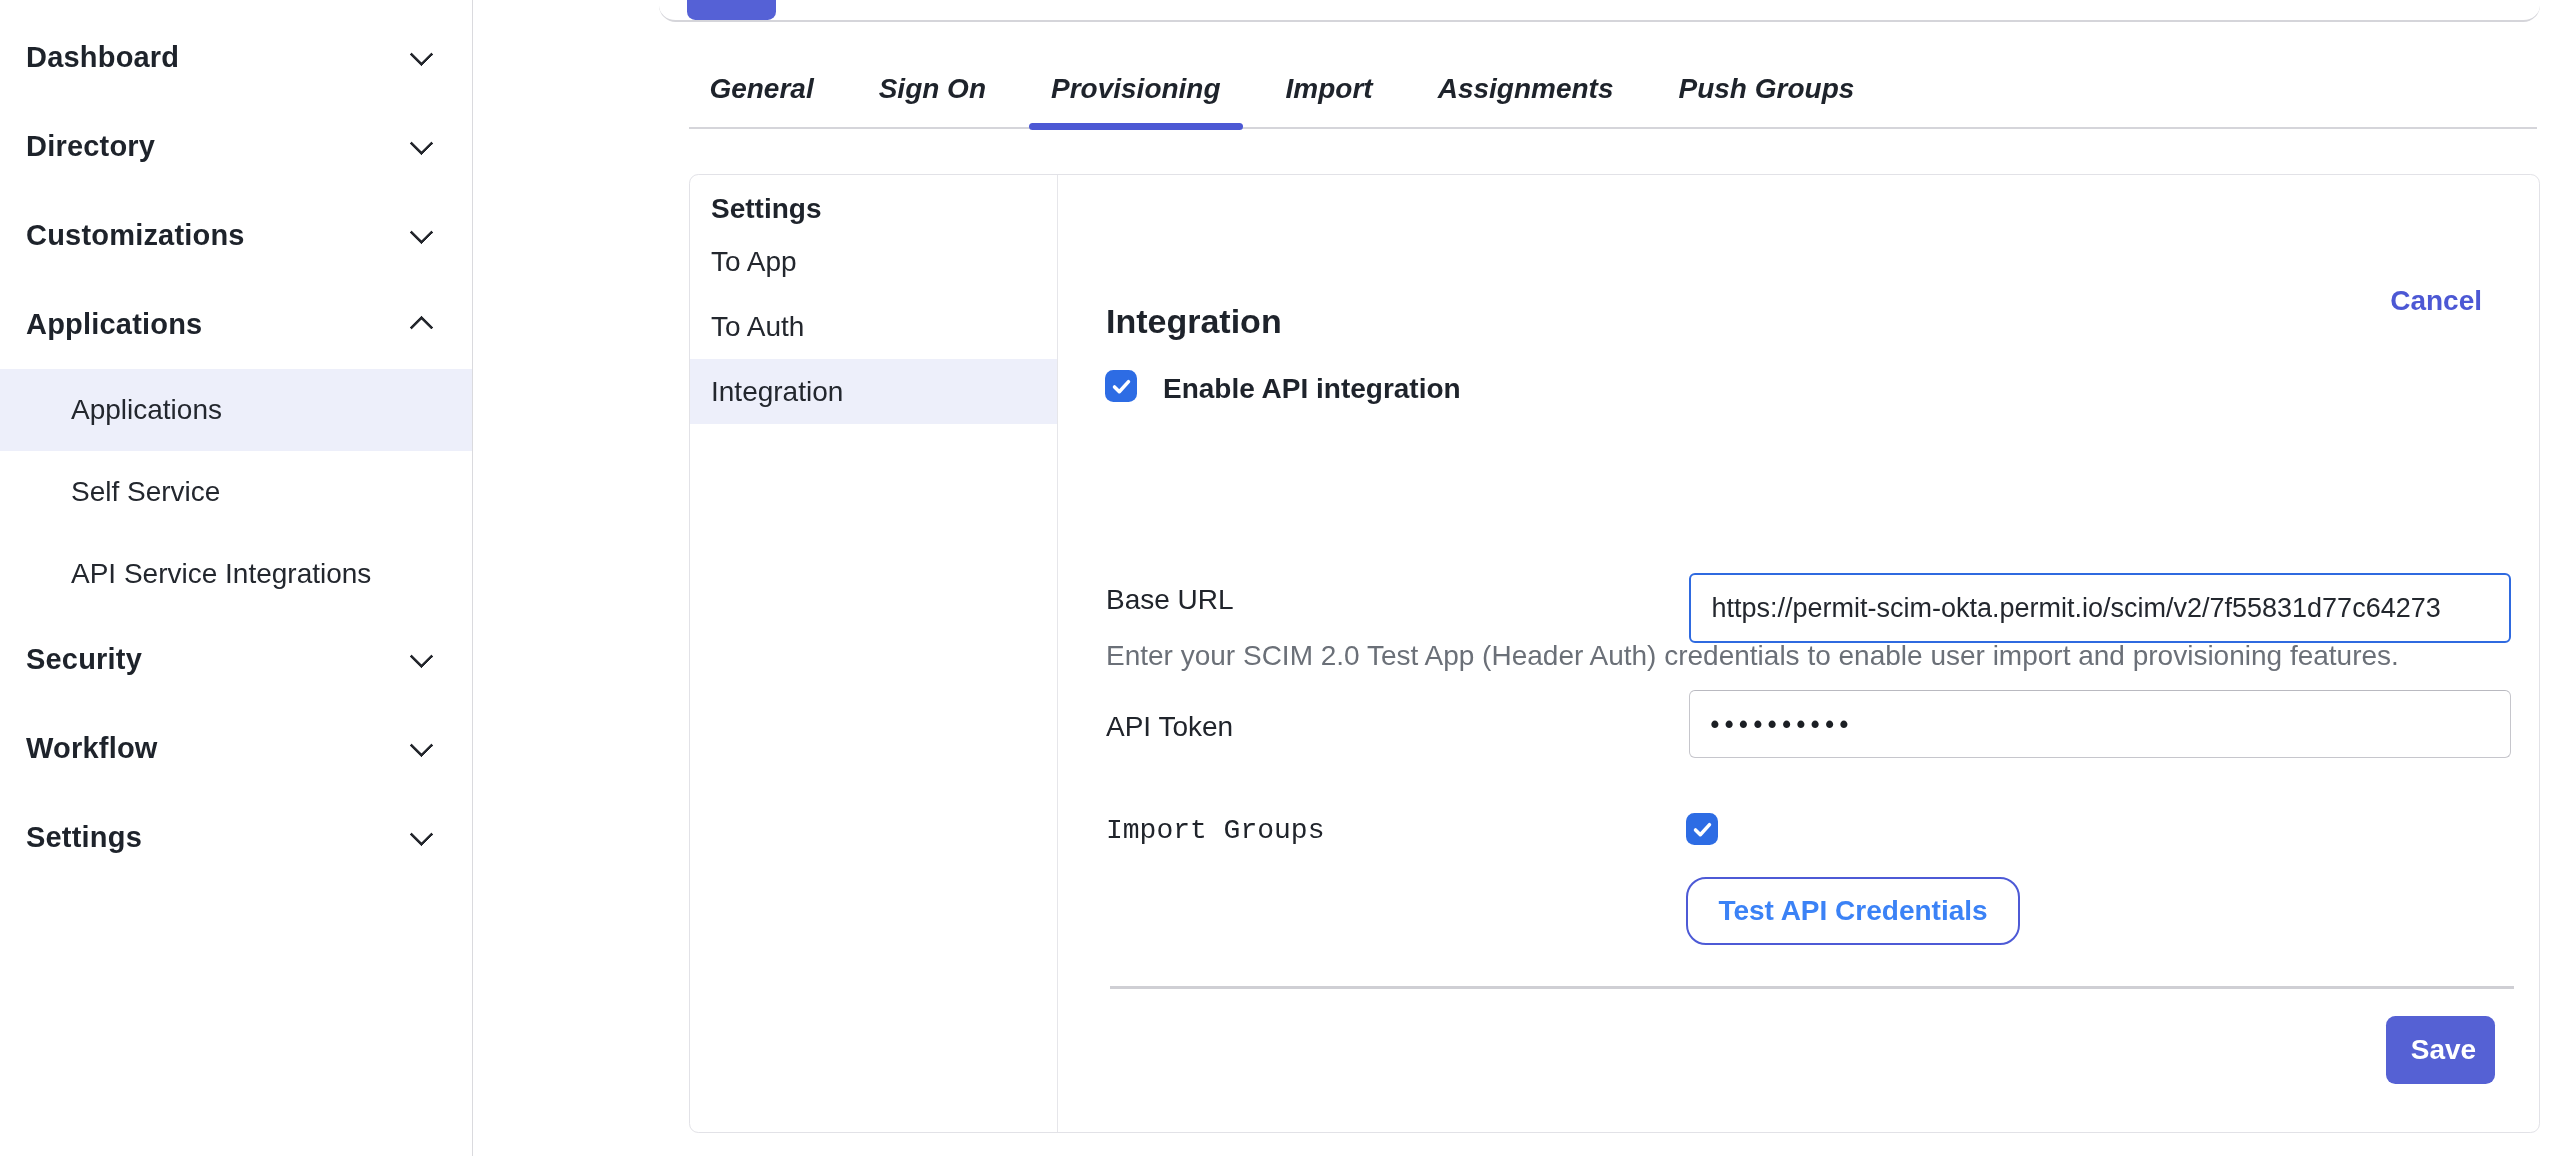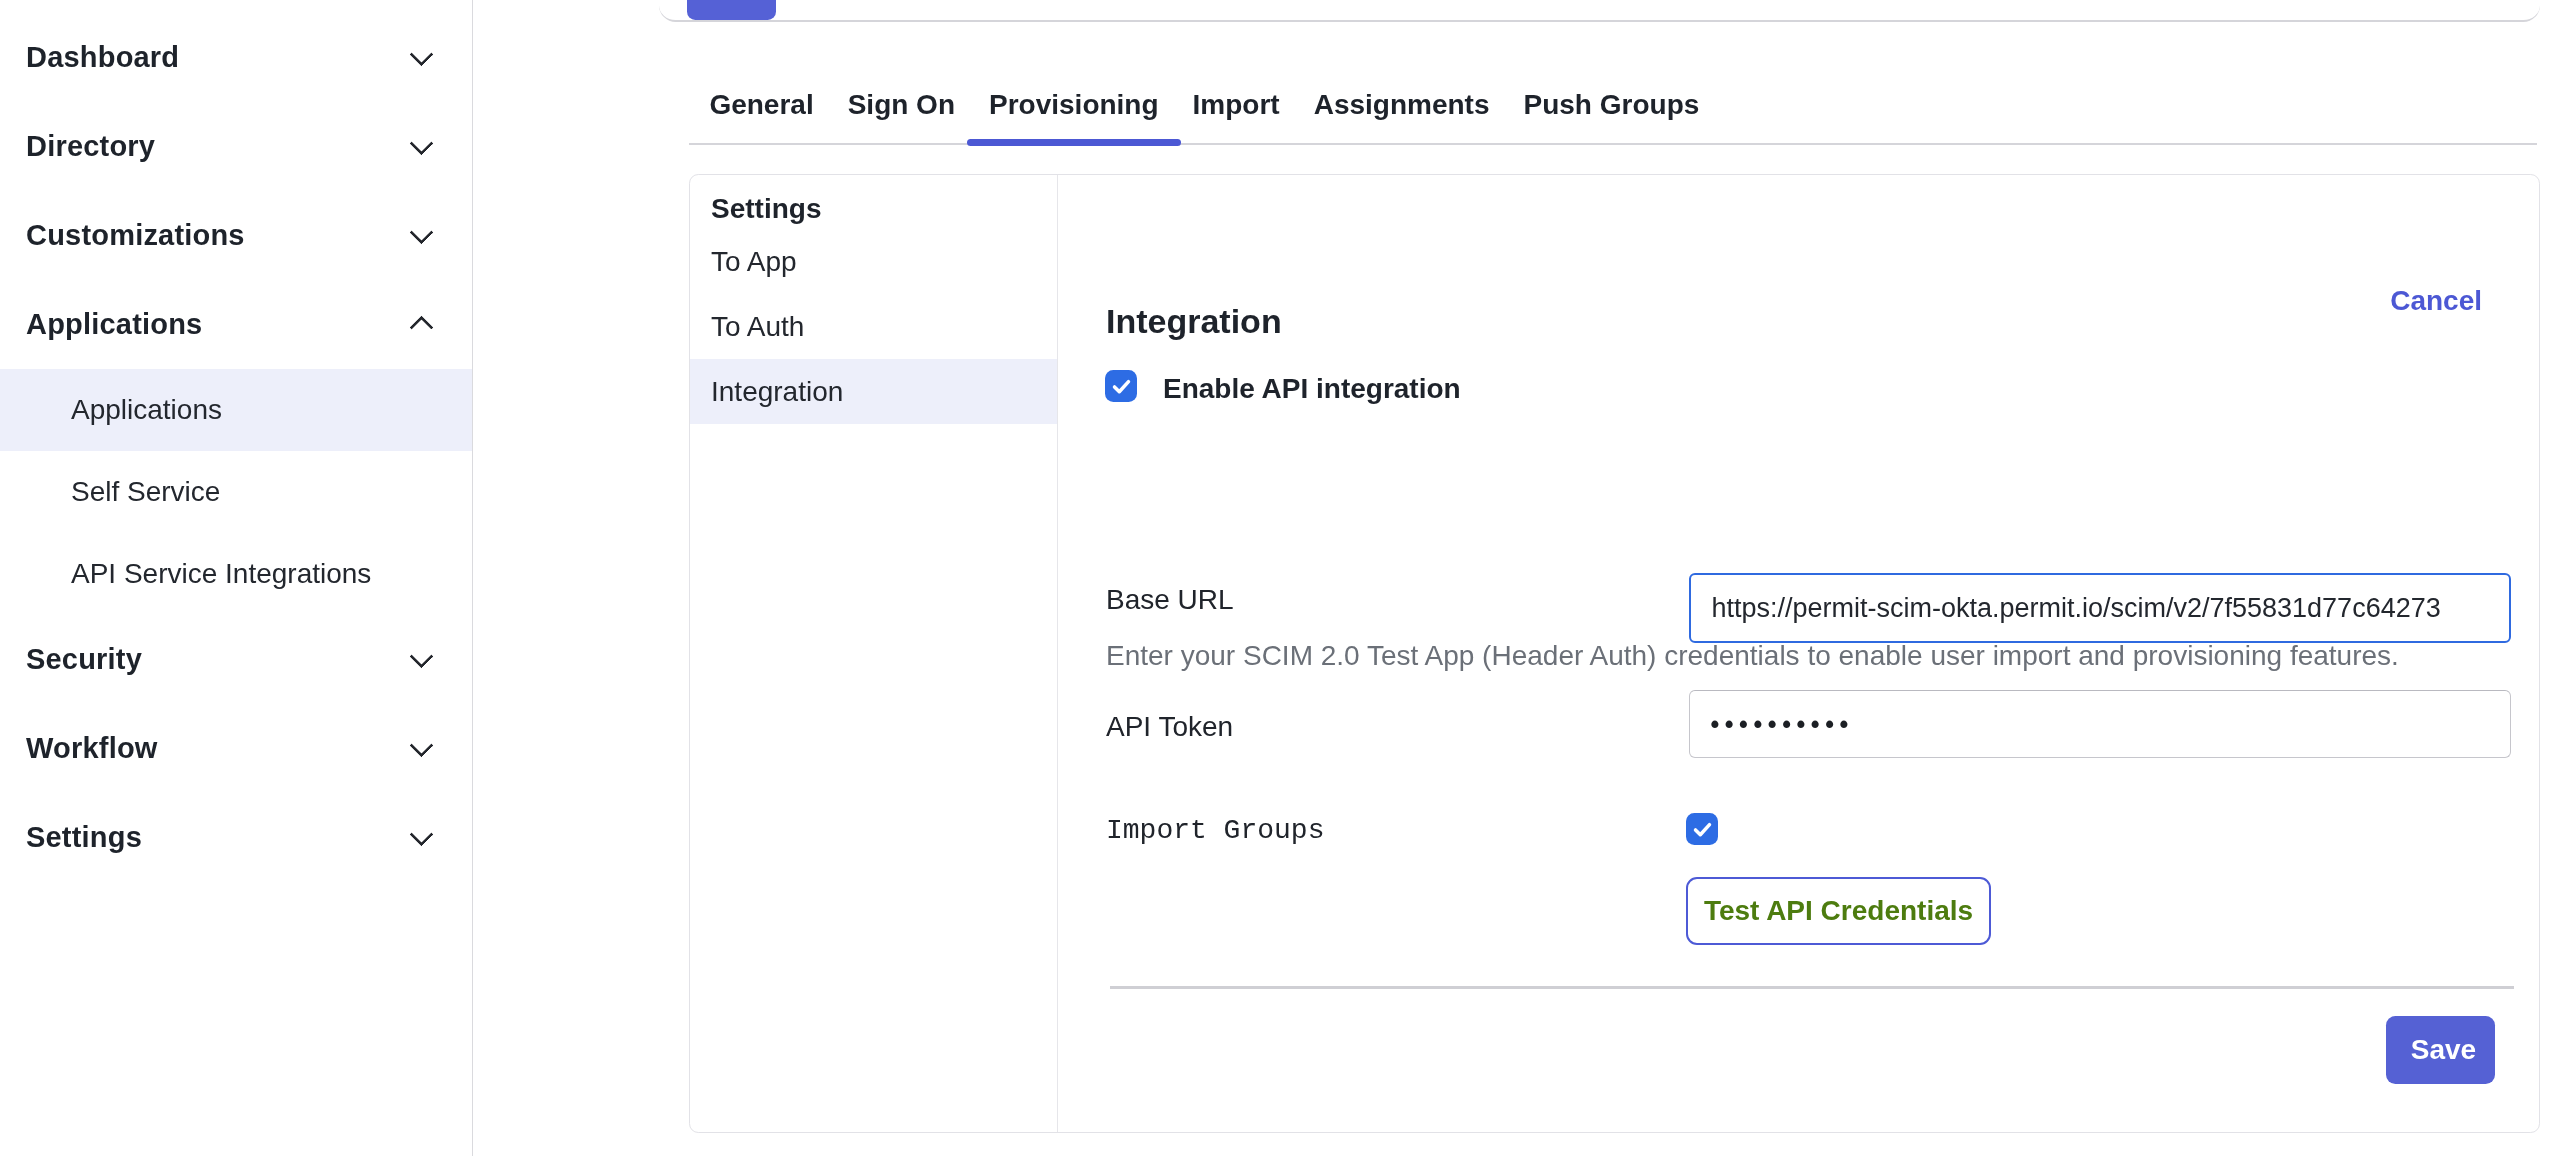--- a/index.html
+++ b/index.html
@@ -33,23 +33,23 @@
     position:absolute; left:659px; top:0; width:1881px; height:20.4px; background:#fff;
     border-bottom:2.8px solid #d5d5da; border-radius:0 0 16.7px 16.7px; box-sizing:content-box;
   }
   .top-indicator {
     position:absolute; left:28px; top:0; width:89px; height:20.4px;
     background:#5561d6; border-radius:0 0 8.3px 8.3px;
   }
 
   
   .tabs {
-    position:absolute; left:689px; top:66px; width:1848px; height:79px;
+    position:absolute; left:689px; top:50px; width:1848px; height:79px;
     border-bottom:2.8px solid #d5d5da; box-sizing:border-box;
-    display:flex; align-items:center; gap:34px; padding-left:20.4px;
+    display:flex; align-items:center; gap:65px; padding-left:20.4px;font-style:italic;
   }
   .tab {
     position:relative; height:100%; display:flex; align-items:center;
     font-size:28px; font-weight:700; color:#1e232b; cursor:pointer; white-space:nowrap;
   }
   .tab.active::after {
     content:""; position:absolute; left:-22px; right:-22px; bottom:-2.8px; height:6.5px;
     background:#4c58d4; border-radius:3.7px;
   }
 
@@ -87,23 +87,23 @@
     border-radius:6px; background:#fff; font-family:inherit;
     font-size:27px; color:#23272e; padding:0 20.4px; outline:none;
   }
   .input.base  { top:398px; height:70px; border:2.8px solid #2f6ae0; }
   .input.token { top:515px; height:68px; border:1.9px solid #c6c6cc; border-top-color:#b9b9c0;
                  font-size:25px; font-weight:700; letter-spacing:5.6px; color:#1c1f24; }
 
   .cb-import { position:absolute; left:628px; top:638px; }
 
   .test-btn {
-    position:absolute; left:628px; top:702px; width:305px; height:68px;
-    background:#fff; border:2.8px solid #4d5ad6; border-radius:11px;
-    color:#4d7c0f; font-size:28px; font-weight:700; font-family:inherit; cursor:pointer;
+    position:absolute; left:628px; top:702px; width:334px; height:68px;
+    background:#fff; border:2.8px solid #4d5ad6; border-radius:20px;
+    color:#3b82f6; font-size:28px; font-weight:700; font-family:inherit; cursor:pointer;
   }
   .footer-divider { position:absolute; left:52px; top:811px; width:1404px; height:2.8px; background:#cfcfd4; }
   .save-btn {
     position:absolute; right:44px; top:841px; width:109px; height:68px;
     background:#5561d4; border:none; border-radius:9.3px;
     color:#ffffff; font-size:28px; font-weight:700; font-family:inherit; cursor:pointer;padding-left:12px;
   }
 </style>
 </head>
 <body>

